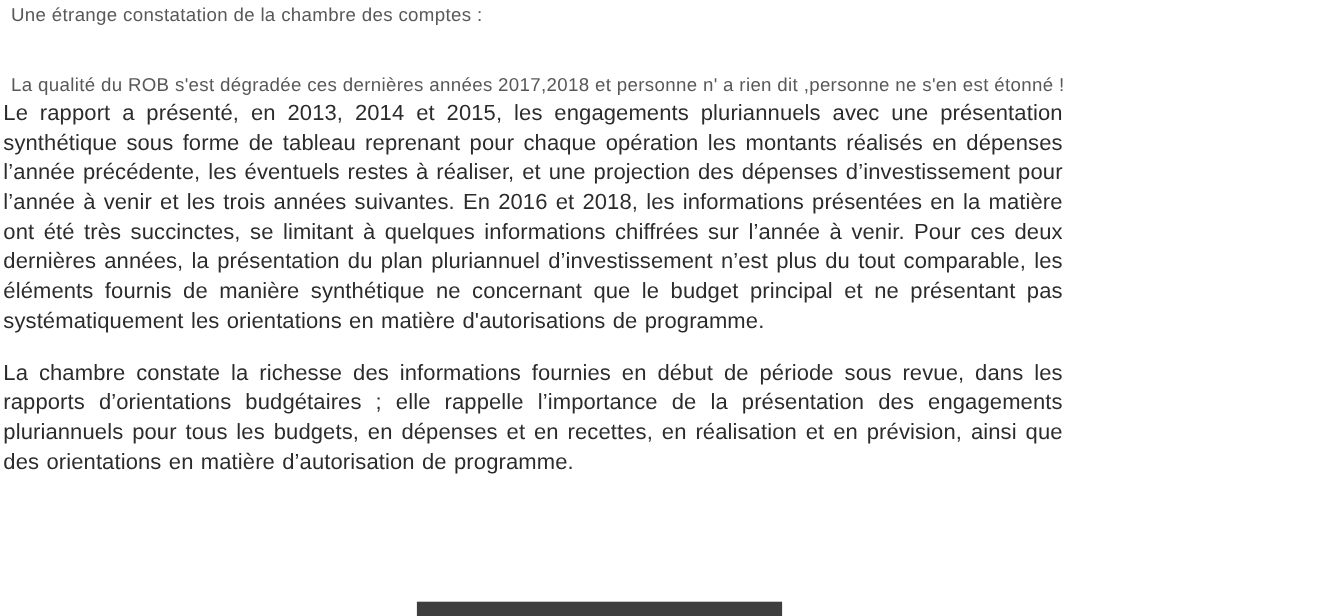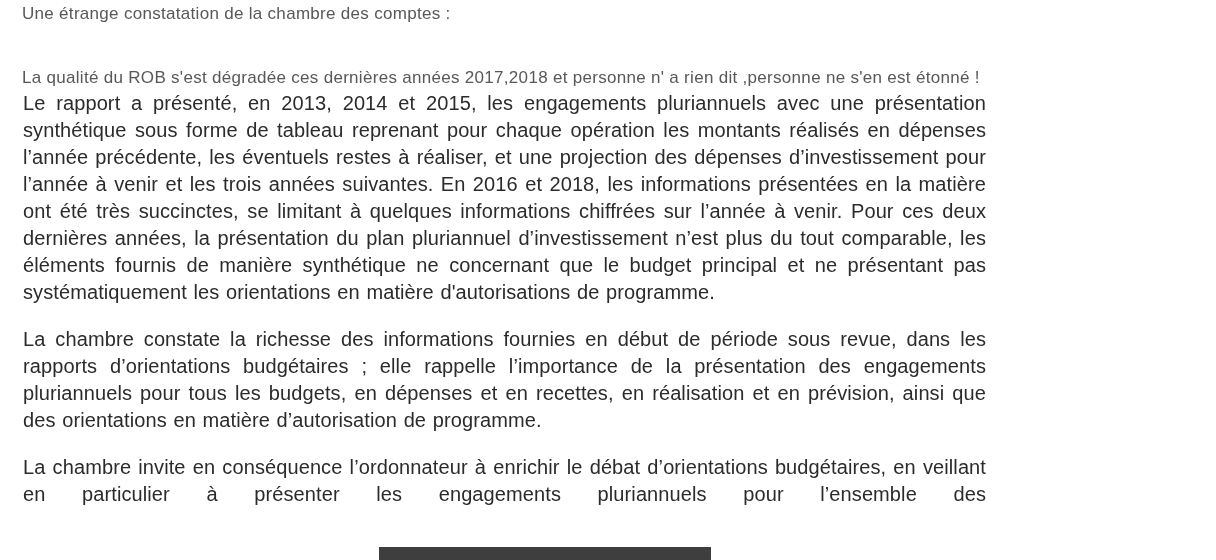--- a/index.html
+++ b/index.html
@@ -10,33 +10,33 @@
   body {
     position: relative;
     width: 1216px;
     height: 560px;
     overflow: hidden;
     font-family: "Liberation Sans", sans-serif;
   }
   
   .intro-line {
     position: absolute;
-    left: 22px;
+    left: 10px;
     color: #58585a;
     font-size: 17px;
     letter-spacing: 0.3px;
     white-space: nowrap;
   }
   .intro-line.l1 { top: 4px; }
   .intro-line.l2 { top: 51px; margin-top: 17px; }
 
   
   .excerpt {
     position: absolute;
-    left: 23px;
+    left: 3px;
     top: 90px;
     width: 963px;
     color: #2b2b2b;
     font-size: 20px;
     line-height: 27px;
     text-align: justify;
     letter-spacing: 0.1px;
     word-spacing: 1px;
   }
   .excerpt p {
@@ -59,16 +59,15 @@
 </head>
 <body>
 
 <div class="intro-line l1">Une étrange constatation de la chambre des comptes :</div>
 
 <div class="intro-line l2">La qualité du ROB s'est dégradée ces dernières années 2017,2018 et personne n' a rien dit ,personne ne s'en est étonné !</div>
 
 <div class="excerpt">
   <p>Le rapport a présenté, en 2013, 2014 et 2015, les engagements pluriannuels avec une présentation synthétique sous forme de tableau reprenant pour chaque opération les montants réalisés en dépenses l’année précédente, les éventuels restes à réaliser, et une projection des dépenses d’investissement pour l’année à venir et les trois années suivantes. En 2016 et 2018, les informations présentées en la matière ont été très succinctes, se limitant à quelques informations chiffrées sur l’année à venir. Pour ces deux dernières années, la présentation du plan pluriannuel d’investissement n’est plus du tout comparable, les éléments fournis de manière synthétique ne concernant que le budget principal et ne présentant pas systématiquement les orientations en matière d'autorisations de programme.</p>
   <p>La chambre constate la richesse des informations fournies en début de période sous revue, dans les rapports d’orientations budgétaires ; elle rappelle l’importance de la présentation des engagements pluriannuels pour tous les budgets, en dépenses et en recettes, en réalisation et en prévision, ainsi que des orientations en matière d’autorisation de programme.</p>
-  <p class="force-justify">La chambre invite en conséquence l’ordonnateur à enrichir le débat d’orientations budgétaires, en veillant en particulier à présenter les engagements pluriannuels pour l’ensemble des</p>
 </div>
 
 <div class="cutoff-bar"></div>
 
 </body></html>

